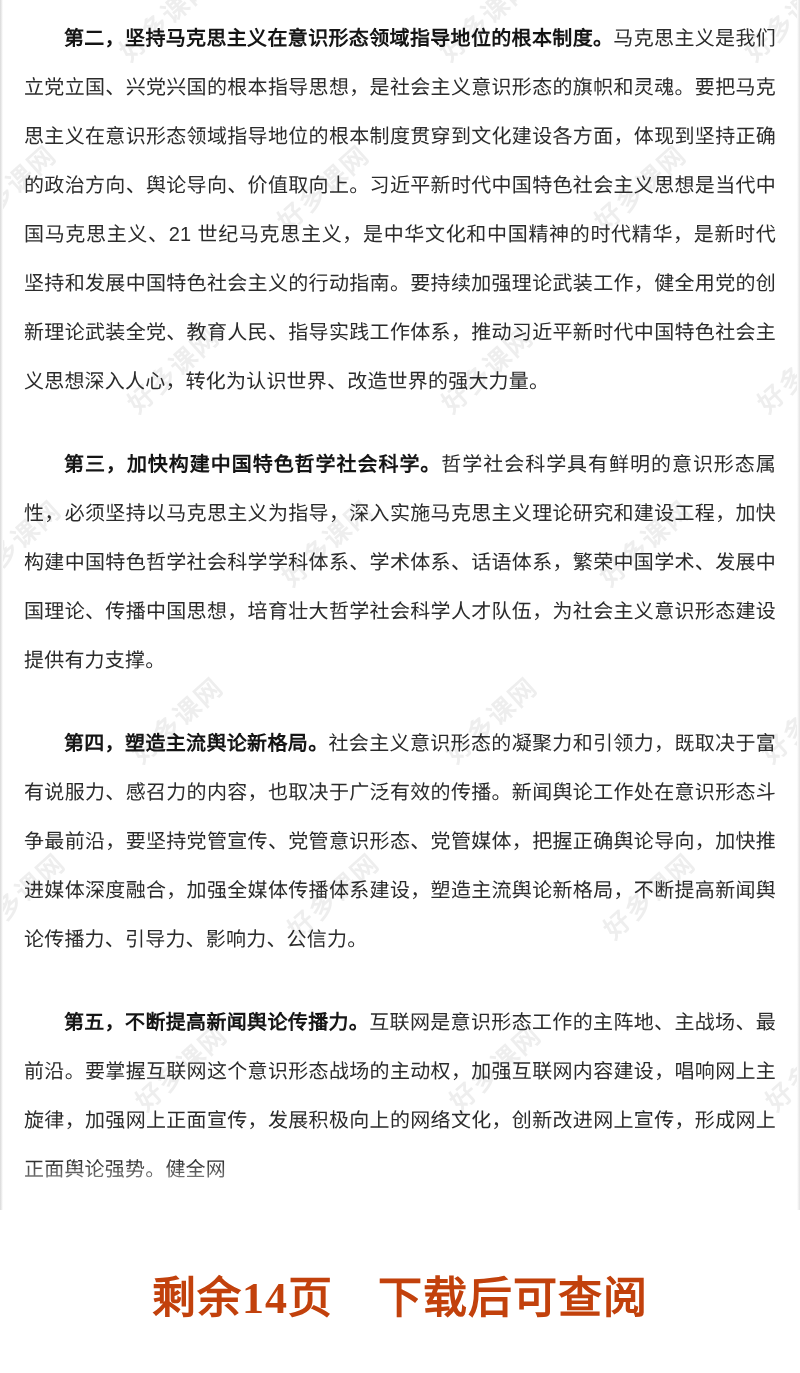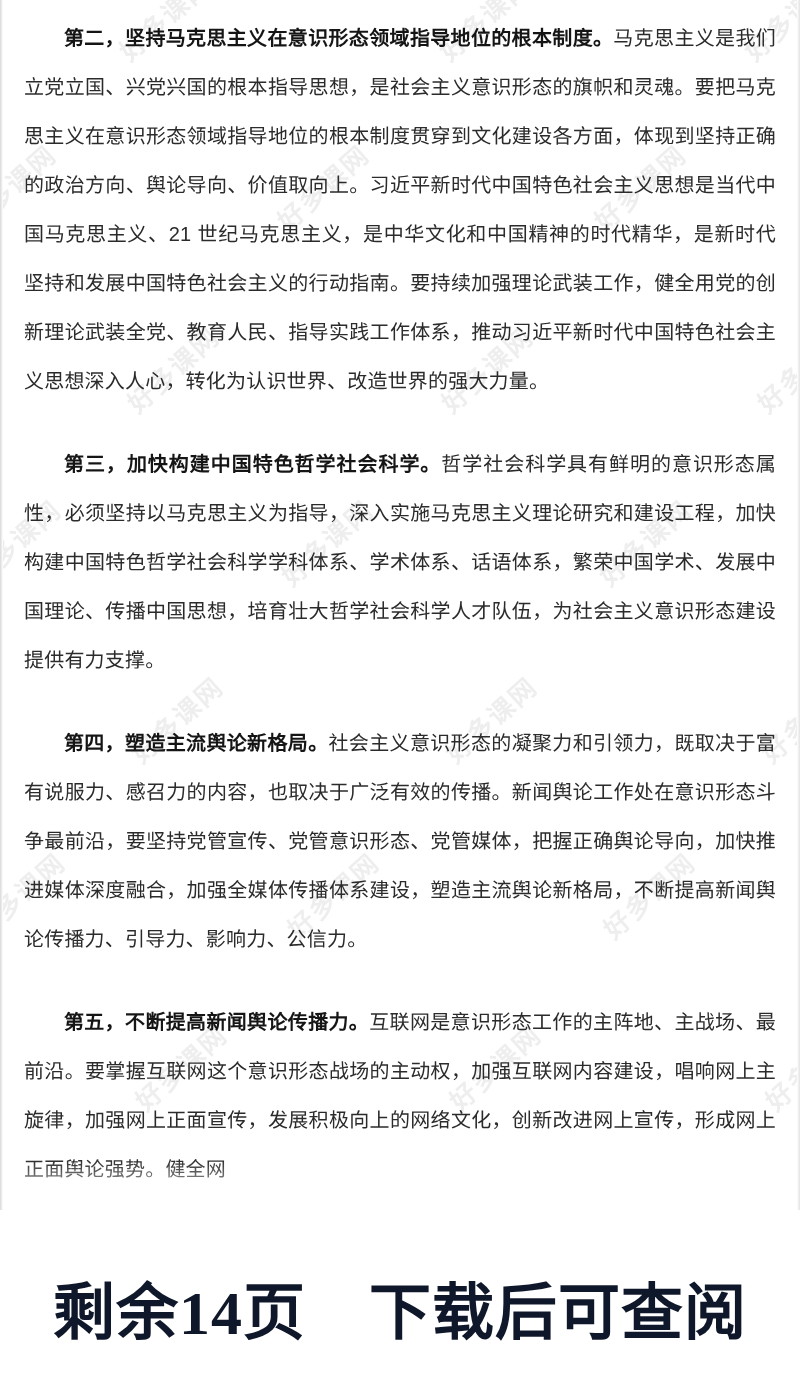--- a/index.html
+++ b/index.html
@@ -106,23 +106,23 @@
 
   
   .bottom-notice {
     position: absolute;
     left: 0;
     right: 0;
     top: 1262px;
     z-index: 5;
     text-align: center;
     font-family: "Liberation Serif", "DejaVu Serif", serif;
-    font-size: 62px;
+    font-size: 44px;
     font-weight: 700;
-    color: #0f172a;
+    color: #c2410c;
     letter-spacing: 1px;
     white-space: pre;
   }
 </style>
 </head>
 <body>
 
 <div id="page">
 
   <div class="wm-layer">

